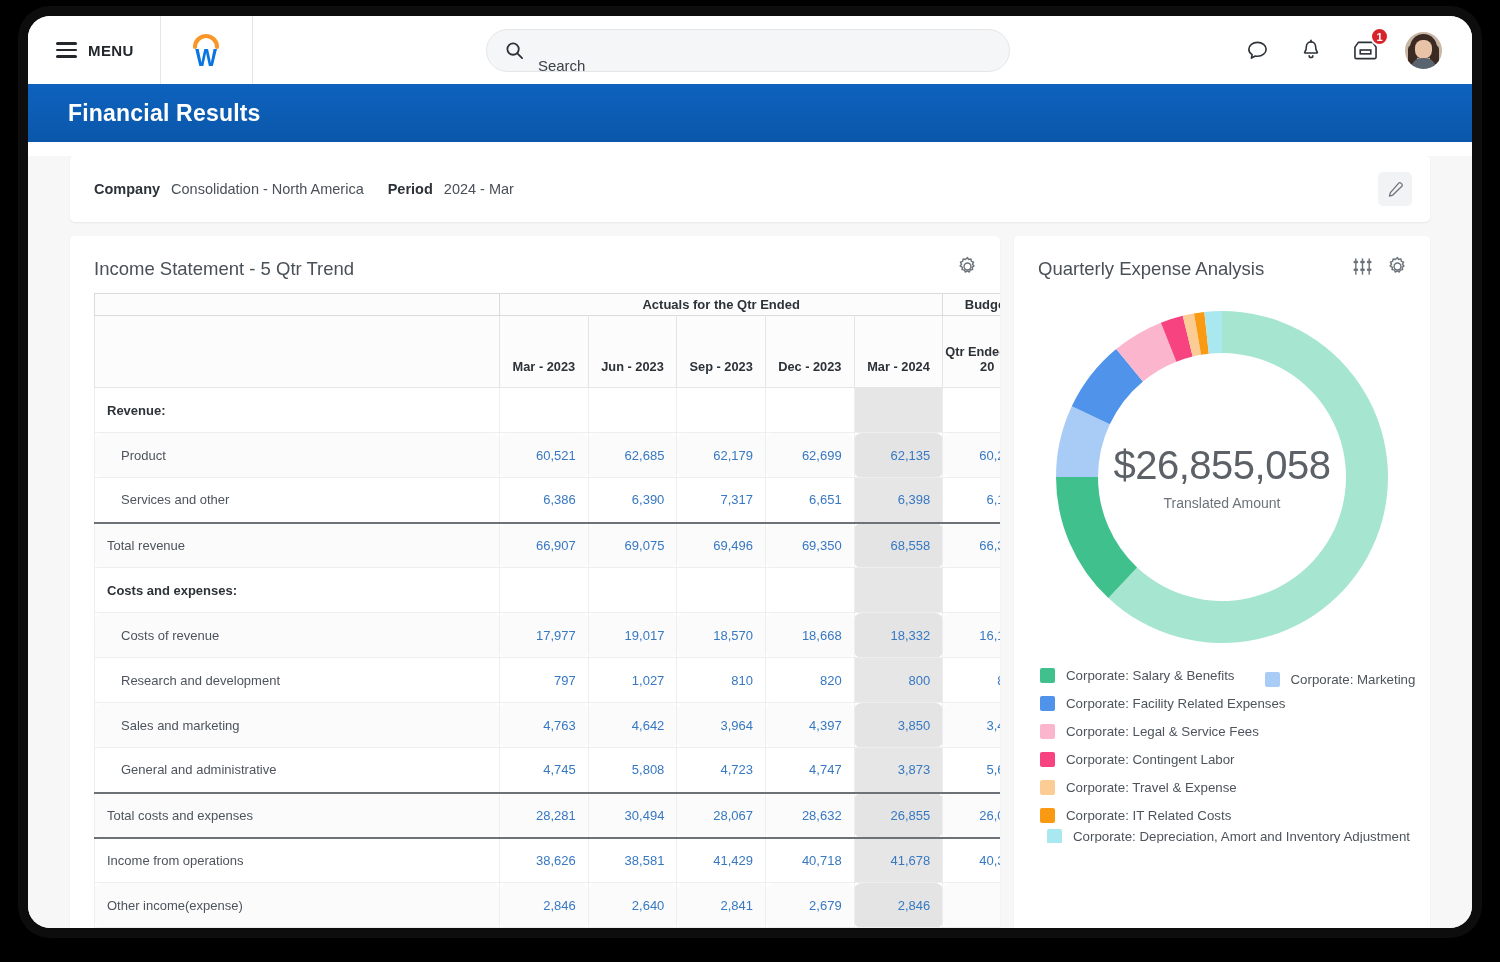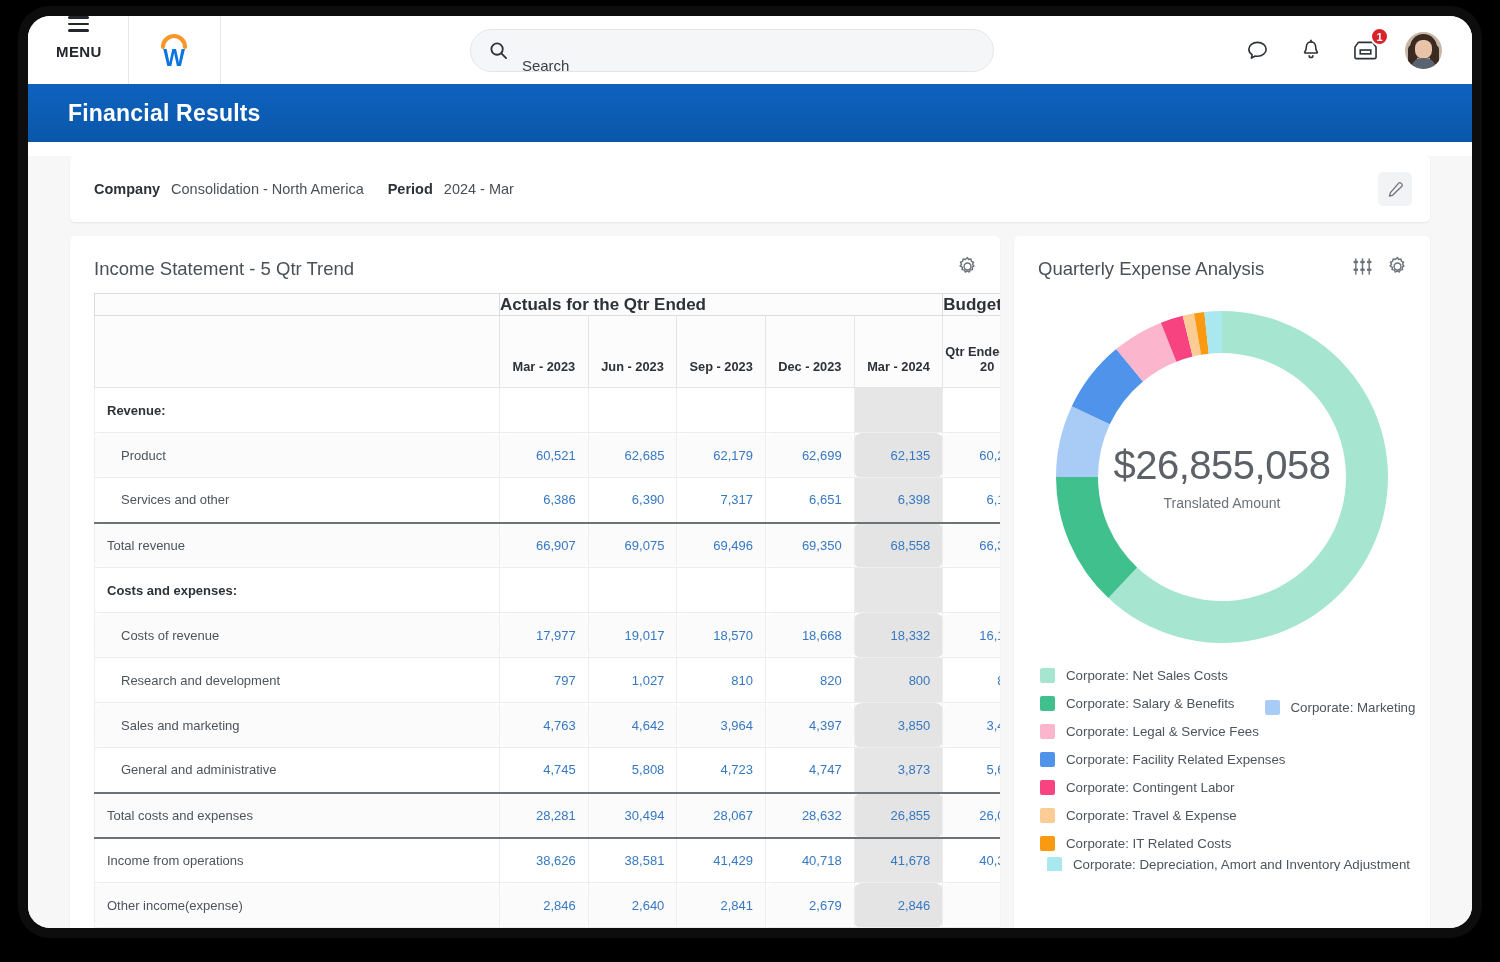--- a/index.html
+++ b/index.html
@@ -28,21 +28,20 @@
     display: flex;
     align-items: center;
     position: relative;
   }
   .menu-btn {
     display: flex; align-items: center; gap: 11px;
     height: 68px;
     padding: 0 26px 0 28px;
     cursor: pointer;
     border-right: 1px solid #e6e6e6;
-    flex-direction: column;
   }
   .hamburger { display: flex; flex-direction: column; gap: 4px; width: 21px; }
   .hamburger i { display: block; height: 2.5px; background: #23272b; border-radius: 2px; }
   .menu-label { font-size: 15px; font-weight: bold; letter-spacing: .4px; color: #23272b; }
 
   .brand {
     width: 92px; height: 68px;
     display: flex; align-items: center; justify-content: center;
     border-right: 1px solid #e6e6e6;
   }
@@ -143,22 +142,22 @@
   .card-title { font-size: 18.5px; color: #4a5058; flex: 1; }
   .head-icons { display: flex; align-items: center; gap: 14px; }
 
   
   .tbl-wrap { padding: 0 0 0 24px; overflow: hidden; }
   table { border-collapse: collapse; table-layout: fixed; width: 938px; }
   th, td { font-size: 13px; color: #4d545c; }
   thead tr.grp th {
     border: 1px solid #d9dbdd;
     border-bottom: none;
-    font-size: 17px; font-weight: bold; color: #2c3238;
-    text-align: left; height: 22px;
+    font-size: 13px; font-weight: bold; color: #2c3238;
+    text-align: center; height: 22px;
     background: #fcfcfc;
   }
   thead tr.dates th {
     border: 1px solid #e3e5e7;
     border-top: 1px solid #d9dbdd;
     height: 72px;
     font-size: 12.8px; font-weight: bold; color: #2c3238;
     text-align: center;
     vertical-align: bottom;
     padding-bottom: 13px;
@@ -495,44 +494,38 @@
             <div class="donut-center">
               <div class="donut-amount">$26,855,058</div>
               <div class="donut-sub">Translated Amount</div>
             </div>
           </div>
         </div>
 
         <div class="legend" id="legend">
             <div class="legend-row">
               <div class="legend-item">
-                <span class="swatch" style="background: rgb(166, 230, 208);"></span>
-                <span class="legend-text">Corporate: Net Sales Costs</span>
-              </div>
-            </div>
-            <div class="legend-row">
-              <div class="legend-item">
                 <span class="swatch" style="background: rgb(63, 192, 140);"></span>
                 <span class="legend-text">Corporate: Salary &amp; Benefits</span>
               </div>
               <div class="legend-item">
                 <span class="swatch" style="background: rgb(169, 204, 247);"></span>
                 <span class="legend-text">Corporate: Marketing</span>
               </div>
             </div>
             <div class="legend-row">
               <div class="legend-item">
+                <span class="swatch" style="background: rgb(79, 147, 234);"></span>
+                <span class="legend-text">Corporate: Facility Related Expenses</span>
+              </div>
+            </div>
+            <div class="legend-row">
+              <div class="legend-item">
                 <span class="swatch" style="background: rgb(251, 182, 205);"></span>
                 <span class="legend-text">Corporate: Legal &amp; Service Fees</span>
-              </div>
-            </div>
-            <div class="legend-row">
-              <div class="legend-item">
-                <span class="swatch" style="background: rgb(79, 147, 234);"></span>
-                <span class="legend-text">Corporate: Facility Related Expenses</span>
               </div>
             </div>
             <div class="legend-row">
               <div class="legend-item">
                 <span class="swatch" style="background: rgb(247, 67, 127);"></span>
                 <span class="legend-text">Corporate: Contingent Labor</span>
               </div>
             </div>
             <div class="legend-row">
               <div class="legend-item">

